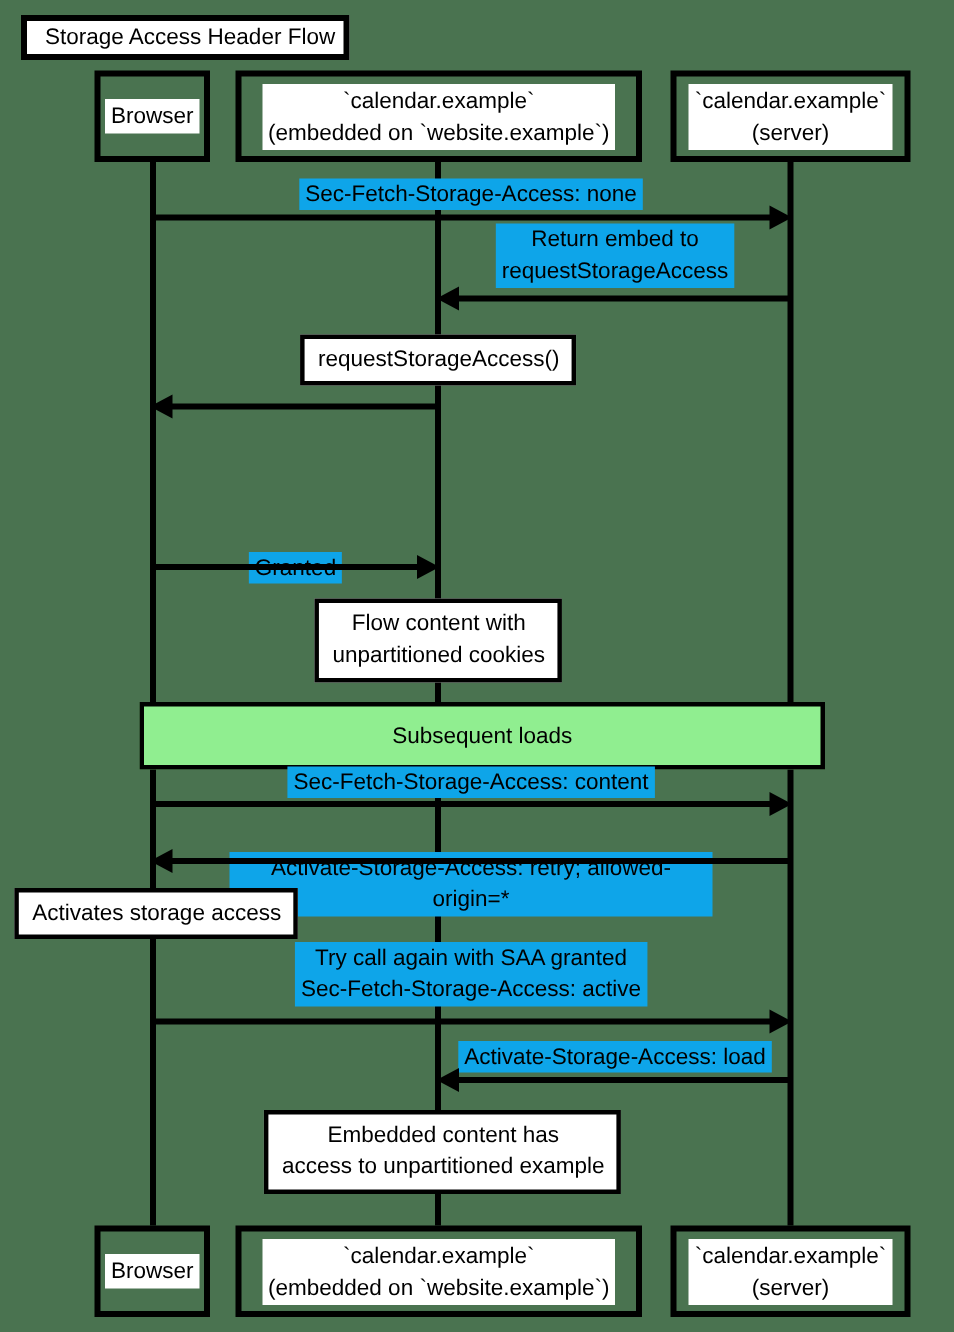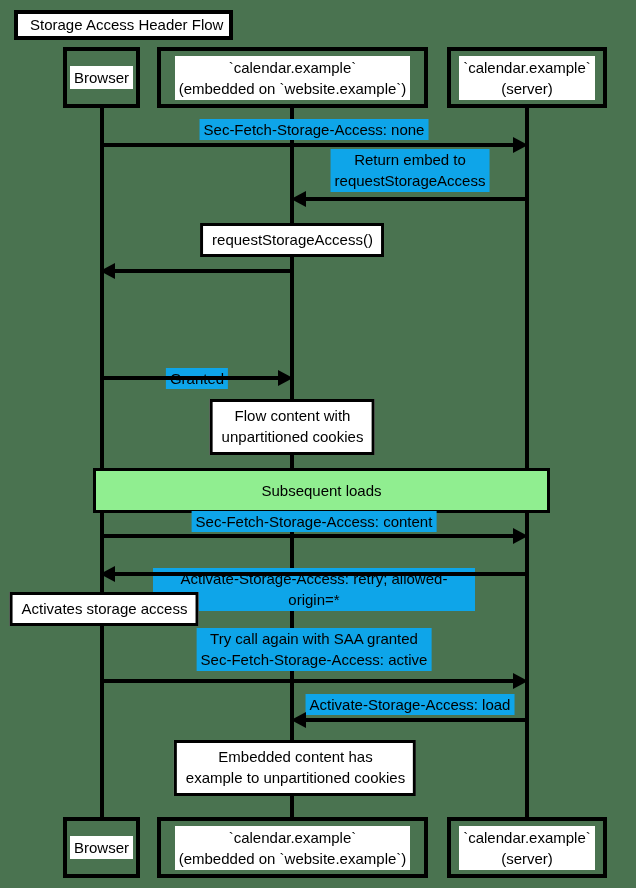--- a/index.html
+++ b/index.html
@@ -182,21 +182,21 @@
   <div class="arrow right" style="left:101px; top:673px; width:426px;">
       <div class="line"></div>
     </div>
 
   <div class="msg-label" style="left:410px; top:694px;">Activate-Storage-Access: load</div>
   <div class="arrow left" style="left:292px; top:712px; width:235px;">
       <div class="line"></div>
     </div>
 
   <div class="note" style="left:295px; top:740px;">Embedded content has
-example to unpartitioned cookies</div>
+access to unpartitioned example</div>
 
   <div class="pbox" style="left:63px; top:817px; width:77px; height:61px;">
     <span class="plabel">Browser</span>
   </div>
   <div class="pbox" style="left:157px; top:817px; width:271px; height:61px;">
     <span class="plabel">`calendar.example`
 (embedded on `website.example`)</span>
   </div>
   <div class="pbox" style="left:447px; top:817px; width:160px; height:61px;">
     <span class="plabel">`calendar.example`

